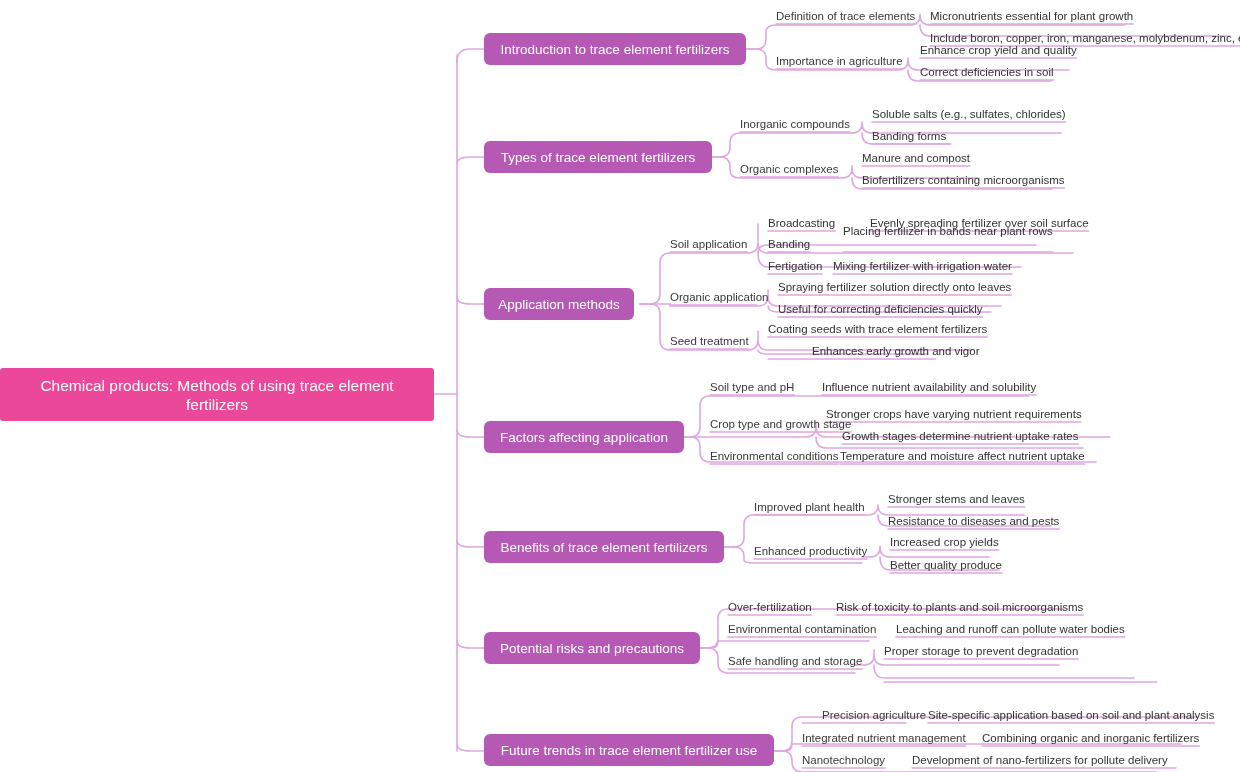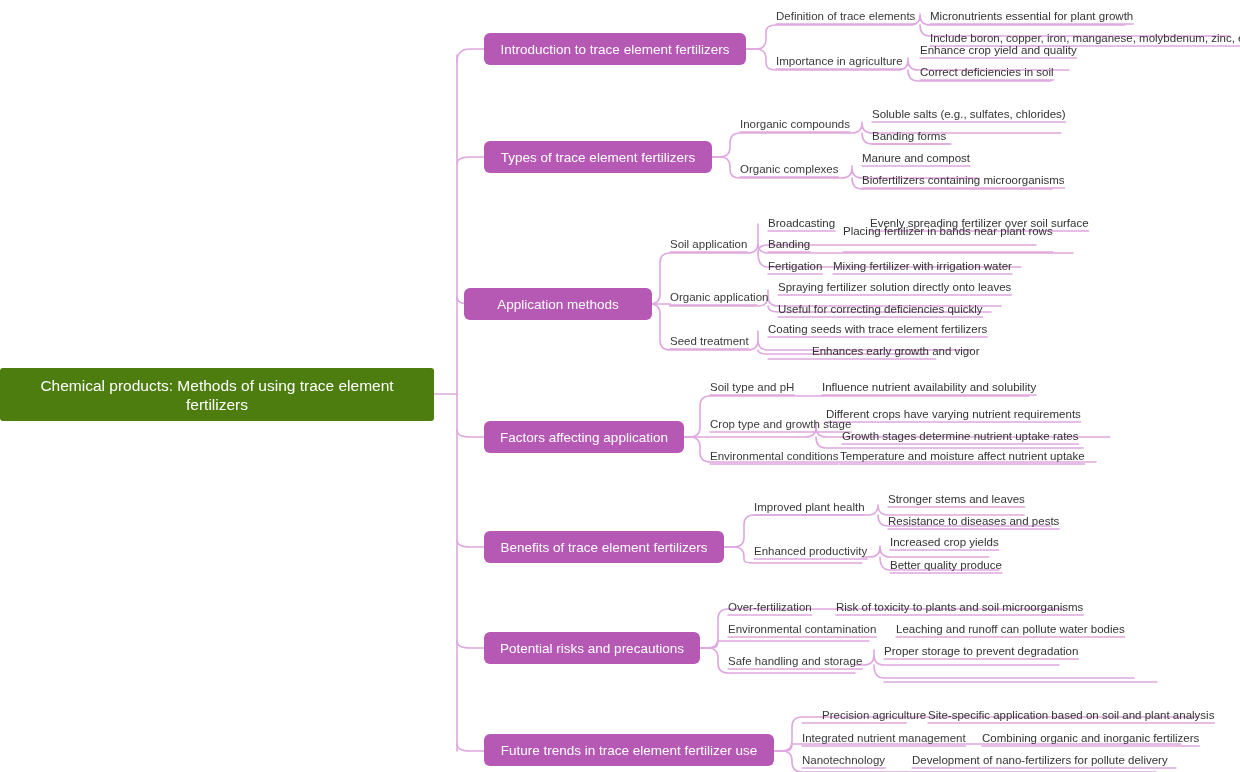--- a/index.html
+++ b/index.html
@@ -13,21 +13,21 @@
   #map{position:absolute;left:0;top:0;width:1240px;height:772px;}
 
   
   #wires{position:absolute;left:0;top:0;width:1240px;height:772px;pointer-events:none;}
 
   
   .root-node{
     position:absolute;
     left:0px; top:368px;
     width:434px; height:53px;
-    background:#4d7c0f;
+    background:#ec4899;
     border-radius:3px;
     color:#ffffff;
     font-size:15.5px;
     line-height:19px;
     display:flex;align-items:center;justify-content:center;
     text-align:center;
     box-sizing:border-box;
     padding:0 14px;
   }
 
@@ -190,21 +190,21 @@
   <div class="root-node">
     <span>Chemical products: Methods of using trace element fertilizers</span>
   </div>
 
   <div class="branch-node" style="left:484px;top:33px;width:262px;">
     <span>Introduction to trace element fertilizers</span>
   </div>
   <div class="branch-node" style="left:484px;top:141px;width:228px;">
     <span>Types of trace element fertilizers</span>
   </div>
-  <div class="branch-node" style="left:464px;top:288px;width:188px;">
+  <div class="branch-node" style="left:484px;top:288px;width:150px;">
     <span>Application methods</span>
   </div>
   <div class="branch-node" style="left:484px;top:421px;width:200px;">
     <span>Factors affecting application</span>
   </div>
   <div class="branch-node" style="left:484px;top:531px;width:240px;">
     <span>Benefits of trace element fertilizers</span>
   </div>
   <div class="branch-node" style="left:484px;top:632px;width:216px;">
     <span>Potential risks and precautions</span>
@@ -242,21 +242,21 @@
   <div class="lbl l3" style="left:778px;top:318px;">Useful for correcting deficiencies quickly</div>
 
   <div class="lbl l2" style="left:670px;top:350px;">Seed treatment</div>
   <div class="lbl l3" style="left:768px;top:338px;">Coating seeds with trace element fertilizers</div>
   <div class="lbl l3" style="left:812px;top:360px;">Enhances early growth and vigor</div>
 
   <div class="lbl l2" style="left:710px;top:396px;">Soil type and pH</div>
   <div class="lbl l3" style="left:822px;top:396px;">Influence nutrient availability and solubility</div>
 
   <div class="lbl l2" style="left:710px;top:433px;">Crop type and growth stage</div>
-  <div class="lbl l3" style="left:826px;top:423px;">Different crops have varying nutrient requirements</div>
+  <div class="lbl l3" style="left:826px;top:423px;">Stronger crops have varying nutrient requirements</div>
   <div class="lbl l3" style="left:842px;top:445px;">Growth stages determine nutrient uptake rates</div>
 
   <div class="lbl l2" style="left:710px;top:465px;">Environmental conditions</div>
   <div class="lbl l3" style="left:840px;top:465px;">Temperature and moisture affect nutrient uptake</div>
 
   <div class="lbl l2" style="left:754px;top:516px;">Improved plant health</div>
   <div class="lbl l3" style="left:888px;top:508px;">Stronger stems and leaves</div>
   <div class="lbl l3" style="left:888px;top:530px;">Resistance to diseases and pests</div>
 
   <div class="lbl l2" style="left:754px;top:560px;">Enhanced productivity</div>

